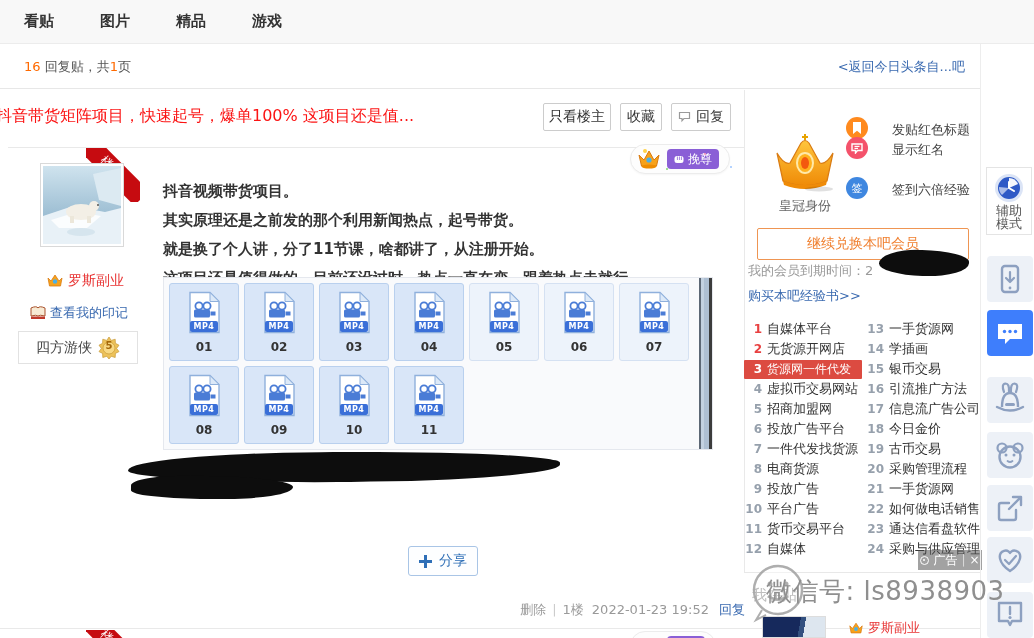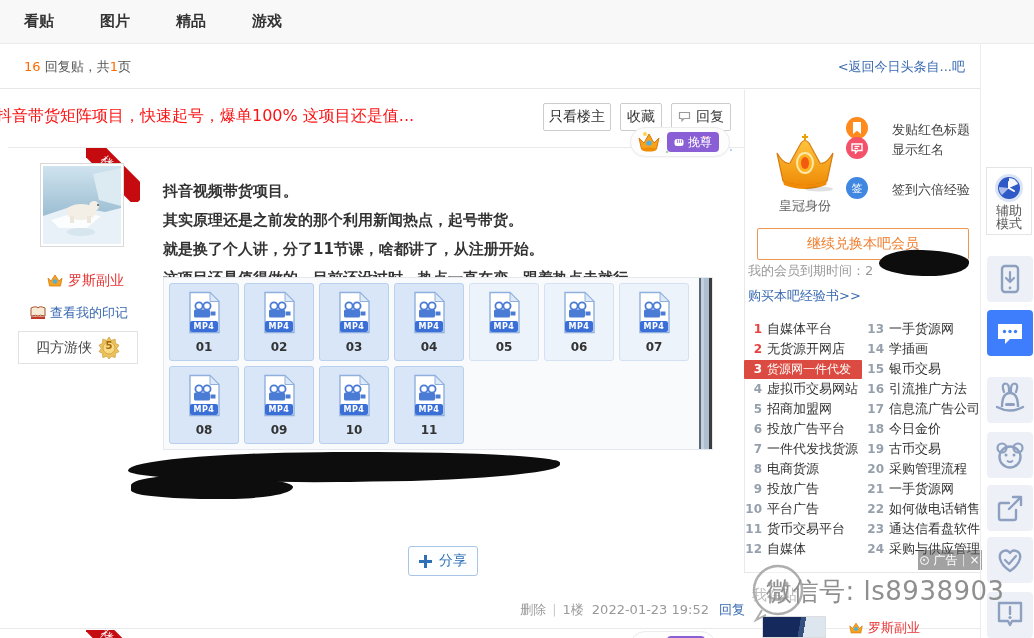--- a/index.html
+++ b/index.html
@@ -185,21 +185,21 @@
     <span>四方游侠</span>
     <span class="star-wrap">
       <svg width="22" height="22" viewBox="0 0 22 22">
         <polygon points="11,0 13.2,3.4 17.2,2.2 17.4,6.3 21,8.2 18.6,11.4 21,14.6 17.4,16.4 17.2,20.5 13.2,19.3 11,22 8.8,19.3 4.8,20.5 4.6,16.4 1,14.6 3.4,11.4 1,8.2 4.6,6.3 4.8,2.2 8.8,3.4" fill="#edc25a" stroke="#c79a35" stroke-width=".7"></polygon>
         <circle cx="11" cy="11" r="6" fill="#f8d984" stroke="#c79a35" stroke-width=".7"></circle>
       </svg>
       <span class="star-num">5</span>
     </span>
   </div>
 
-  <div class="abs badge-pill" style="left:630px;top:127px;">
+  <div class="abs badge-pill" style="left:630px;top:144px;">
     <span class="confetti"></span>
     <svg width="24" height="21" viewBox="0 0 24 21">
       <path d="M2 6 L7 11 L12 2 L17 11 L22 6 L19.5 17 Q12 20 4.5 17 Z" fill="#f7a21b" stroke="#d97b12" stroke-width="1"></path>
       <circle cx="12" cy="11" r="2.6" fill="#4ab0e8"></circle>
       <ellipse cx="12" cy="17.5" rx="7.5" ry="2" fill="#ef8c00"></ellipse>
     </svg>
     <span class="wz-chip">
       <svg width="10" height="10" viewBox="0 0 10 10">
         <rect x="0.5" y="2" width="9" height="7" rx="2.5" fill="#fff"></rect>
         <line x1="3.4" y1="2.5" x2="3.4" y2="6" stroke="#8a5fd6" stroke-width=".8"></line>

